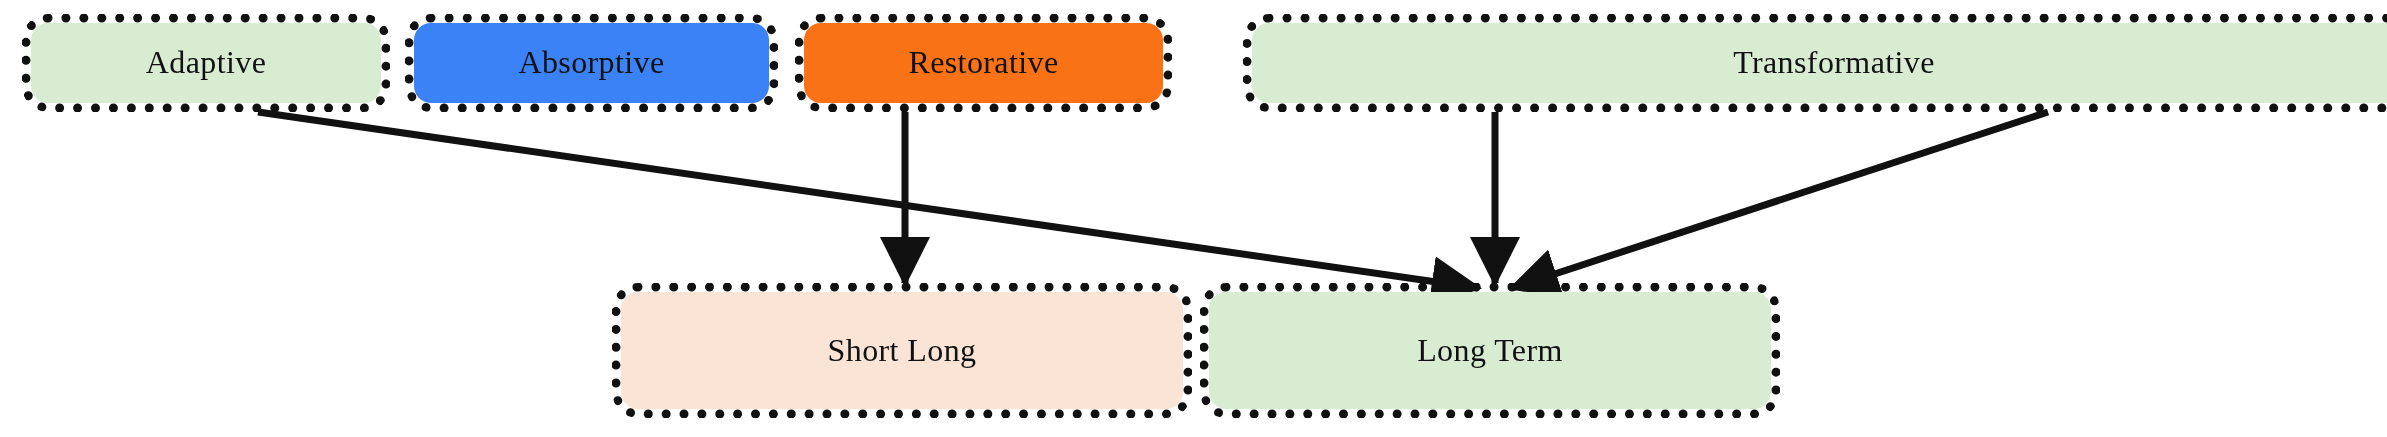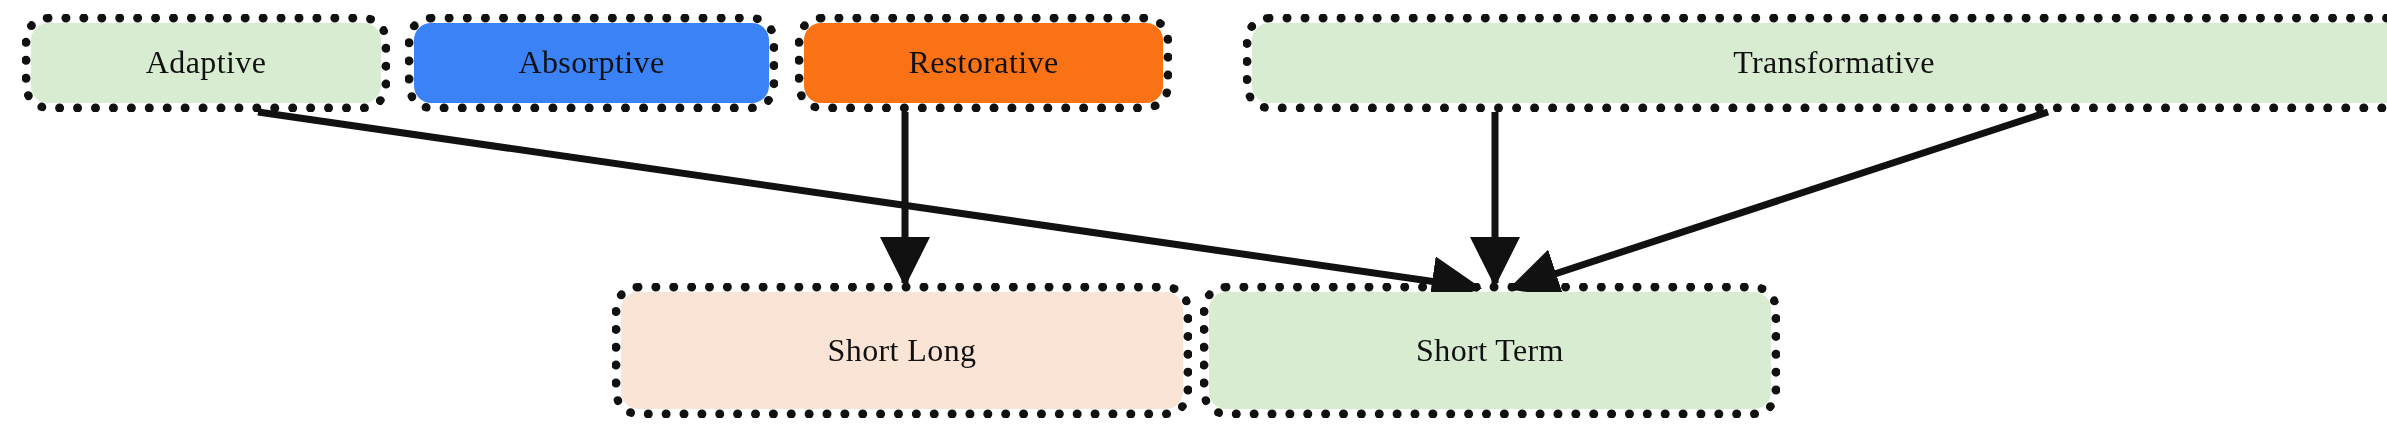--- a/index.html
+++ b/index.html
@@ -92,16 +92,16 @@
 
   <div class="node" id="node-transformative" style="background-color: rgb(216, 236, 209); left: 1243px; top: 14px; width: 1182px; height: 98px;">
     <span class="node-label">Transformative</span>
   </div>
 
   <div class="node" id="node-short-term" style="background-color: rgb(250, 228, 214); left: 612px; top: 283px; width: 580px; height: 135px;">
     <span class="node-label">Short Long</span>
   </div>
 
   <div class="node" id="node-long-term" style="background-color: rgb(216, 236, 209); left: 1200px; top: 283px; width: 580px; height: 135px;">
-    <span class="node-label">Short Term</span>
+    <span class="node-label">Long Term</span>
   </div>
 
 </div>
 
 </body></html>

